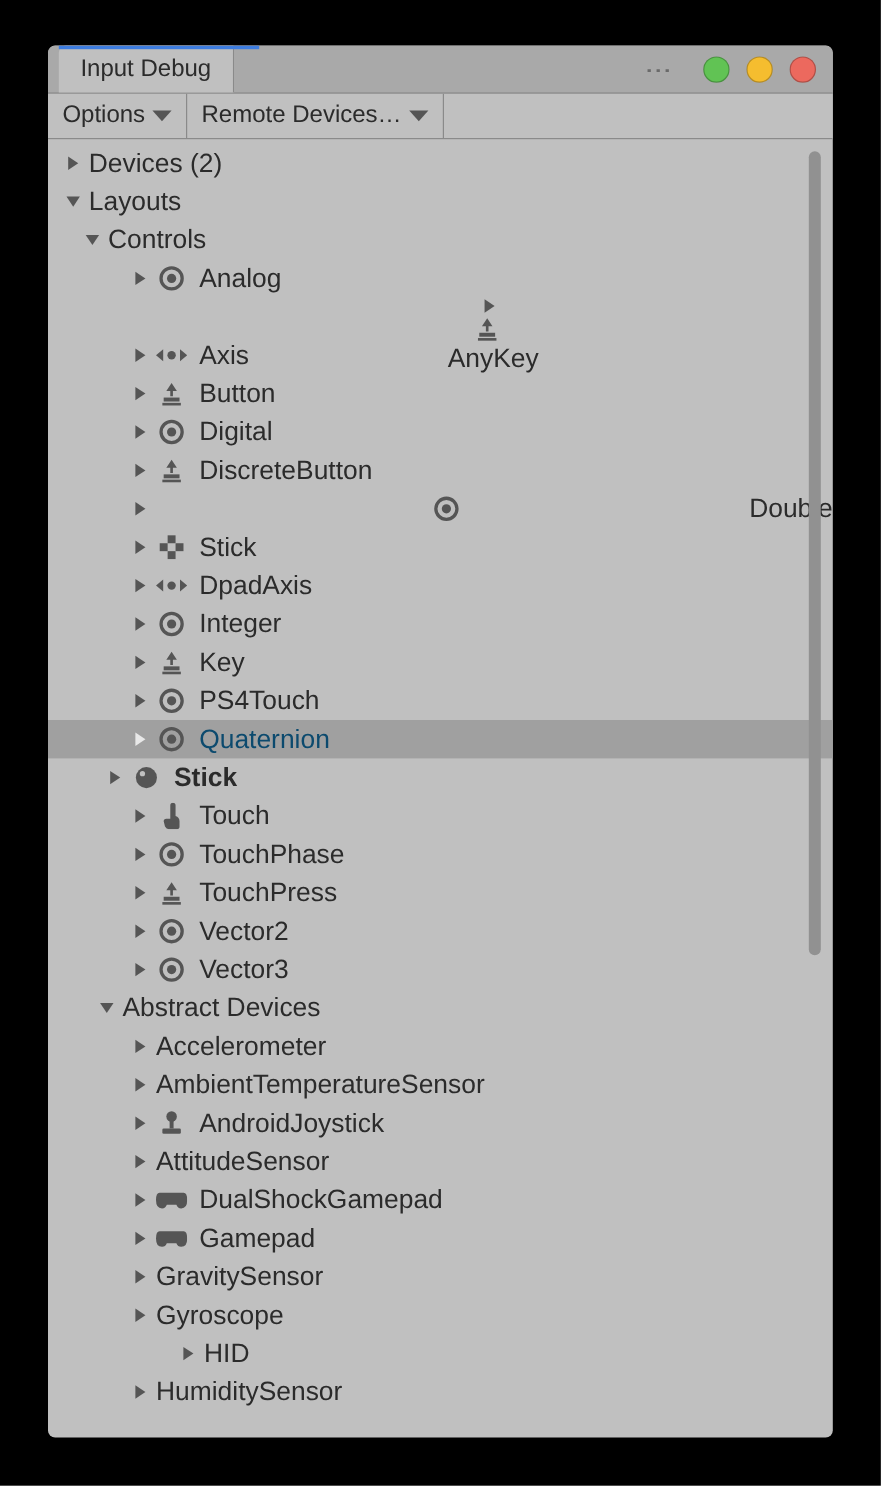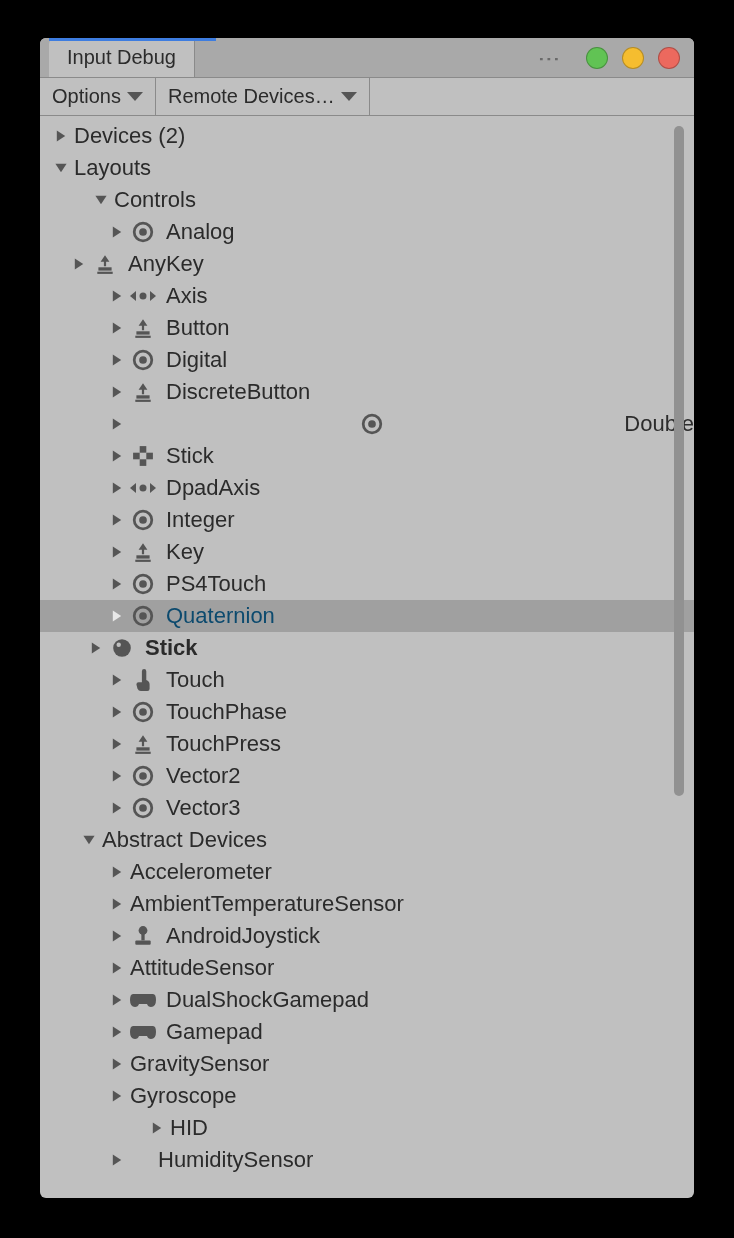--- a/index.html
+++ b/index.html
@@ -186,21 +186,21 @@
         <span>Devices (2)</span>
       </div>
       <div class="row" style="padding-left: 14px;">
         <span class="arrow down">
           <svg width="14" height="14" viewBox="0 0 10 10">
             <polygon points="1,2 9,2 5,8"></polygon>
           </svg>
         </span>
         <span>Layouts</span>
       </div>
-      <div class="row" style="padding-left: 54px;">
+      <div class="row" style="padding-left: 30px;">
         <span class="arrow down">
           <svg width="14" height="14" viewBox="0 0 10 10">
             <polygon points="1,2 9,2 5,8"></polygon>
           </svg>
         </span>
         <span>Controls</span>
       </div>
       <div class="row" style="padding-left: 70px;">
         <span class="arrow right">
           <svg width="14" height="14" viewBox="0 0 10 10">
@@ -208,21 +208,21 @@
           </svg>
         </span>
         <span class="icon">
           <svg width="22" height="22" viewBox="0 0 20 20">
             <circle cx="10" cy="10" r="8" fill="none" stroke="#555" stroke-width="2.5"></circle>
             <circle cx="10" cy="10" r="3.5" fill="#555"></circle>
           </svg>
         </span>
         <span>Analog</span>
       </div>
-      <div class="row" style="padding-left: 32px;">
+      <div class="row" style="padding-left: 88px; flex-direction: column;">
         <span class="arrow right">
           <svg width="14" height="14" viewBox="0 0 10 10">
             <polygon points="2,1 8,5 2,9"></polygon>
           </svg>
         </span>
         <span class="icon">
           <svg width="22" height="22" viewBox="0 0 20 20">
             <polygon points="10,2 14,8 11,8 11,12 9,12 9,8 6,8" fill="#555"></polygon>
             <rect x="4" y="13" width="12" height="3" fill="#555"></rect>
             <rect x="3" y="17" width="14" height="2" fill="#555"></rect>
@@ -565,21 +565,21 @@
         <span>Gyroscope</span>
       </div>
       <div class="row" style="padding-left: 70px; margin-left: 40px;">
         <span class="arrow right">
           <svg width="14" height="14" viewBox="0 0 10 10">
             <polygon points="2,1 8,5 2,9"></polygon>
           </svg>
         </span>
         <span>HID</span>
       </div>
-      <div class="row" style="padding-left: 70px; gap: 28px;">
+      <div class="row" style="padding-left: 70px;">
         <span class="arrow right">
           <svg width="14" height="14" viewBox="0 0 10 10">
             <polygon points="2,1 8,5 2,9"></polygon>
           </svg>
         </span>
         <span>HumiditySensor</span>
       </div>
     </div>
 </div>
 

